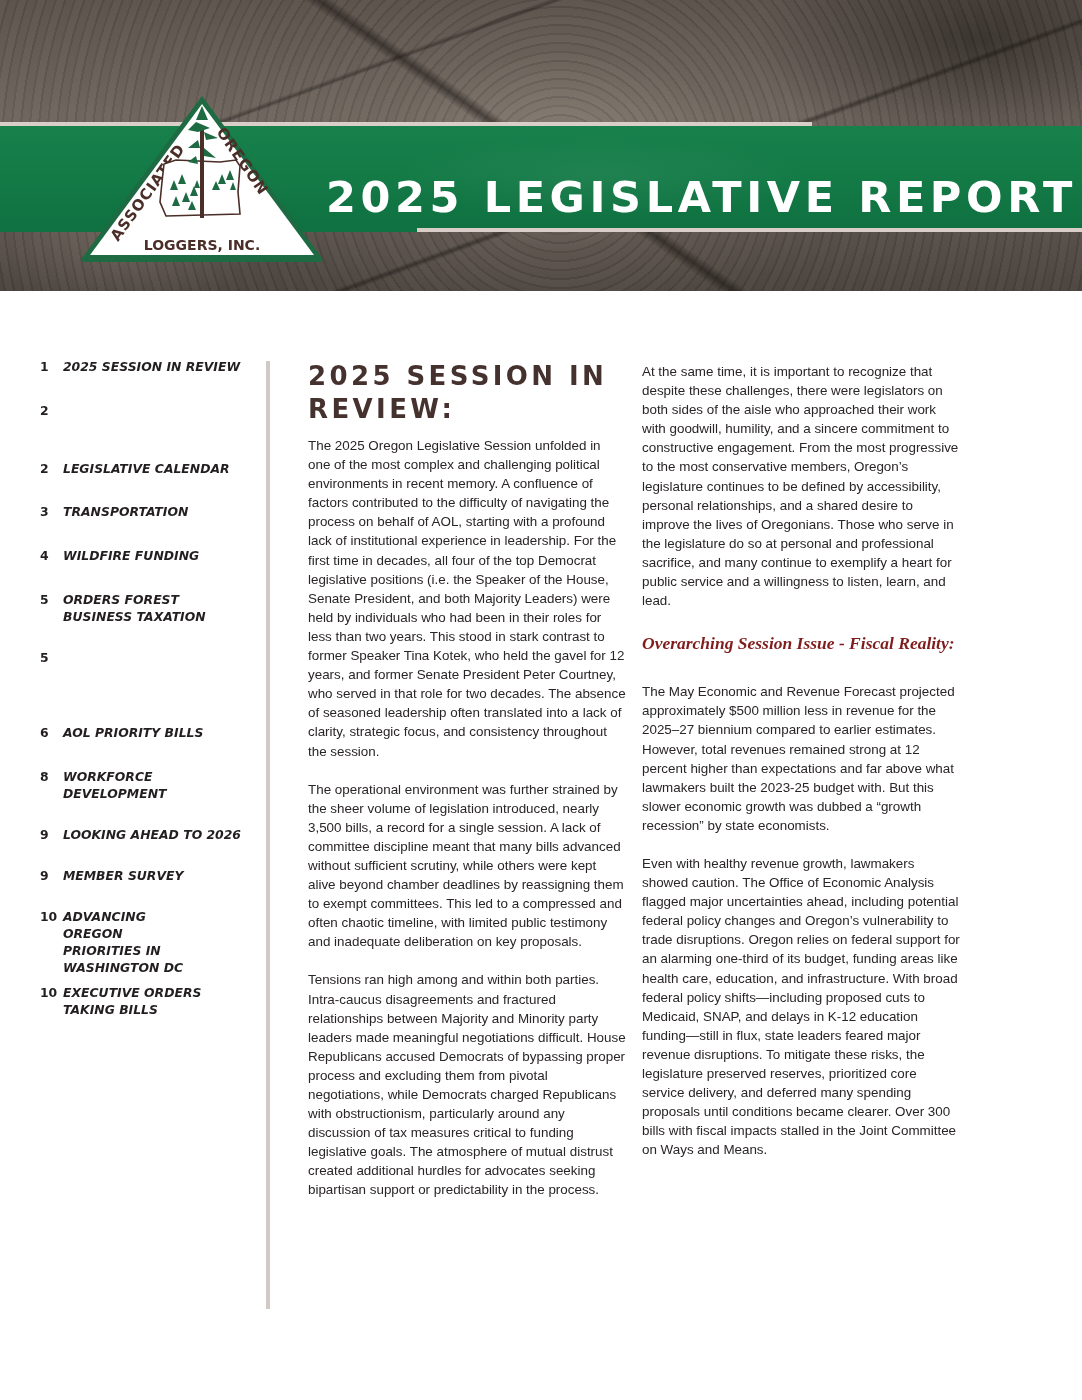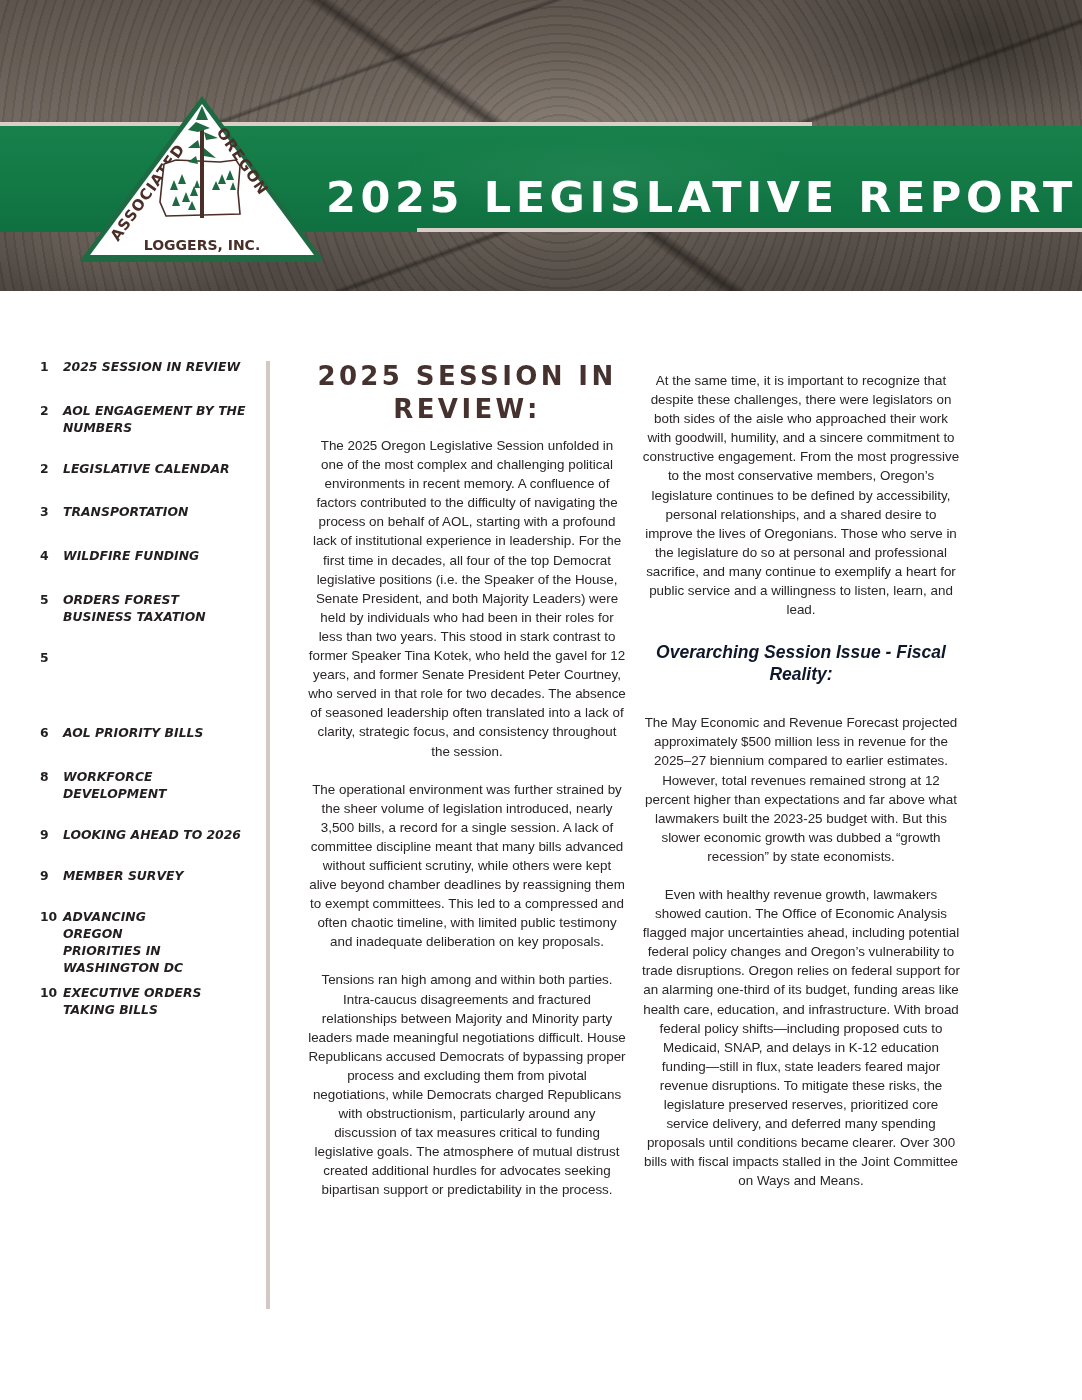--- a/index.html
+++ b/index.html
@@ -66,33 +66,33 @@
     position: absolute; left: 0;
   }
   .toc-num { width: 23px; flex: 0 0 23px; }
   .toc-label { width: 190px; font-style: italic; }
   .divider {
     position: absolute; left: 266px; top: 361px; width: 4px; height: 948px; background: #d2c9c5;
   }
   
   .col {
     position: absolute; font-family: "Liberation Sans", sans-serif;
-    font-size: 13.4px; line-height: 19.1px; color: #2a2526; text-align: center;
+    font-size: 13.4px; line-height: 19.1px; color: #2a2526;
   }
   .col p { margin: 0; }
   .col1 { left: 308px; top: 360px; width: 318px; }
-  .col2 { left: 642px; top: 371px; width: 318px; }
+  .col2 { left: 642px; top: 362px; width: 318px; }
   .section-title {
     font-family: "DejaVu Sans", sans-serif; font-weight: bold;
     font-size: 26px; line-height: 33px; letter-spacing: 3.4px; color: #45322e;
     margin: 0 0 10px 0;
   }
   .subheading {
-    font-family: Liberation Sans, sans-serif; font-weight: bold; font-style: italic;
-    font-size: 17.5px; line-height: 22px; color: #0f172a;
+    font-family: Liberation Serif, serif; font-weight: bold; font-style: italic;
+    font-size: 17.5px; line-height: 22px; color: #7f1d1d;
     margin: 22px 0 28px 0;
   }
   .para-gap { height: 19px; }
 </style>
 </head>
 <body>
 
 <div class="header">
   <div class="rings"></div>
   <div class="cracks"></div>
@@ -147,21 +147,20 @@
   </g>
 </svg>
 
 <div class="toc">
   <div class="toc-item" style="top:0px">
     <span class="toc-num">1</span>
     <span class="toc-label">2025 SESSION IN REVIEW</span>
   </div>
   <div class="toc-item" style="top:44px">
     <span class="toc-num">2</span>
-    <span class="toc-label">AOL ENGAGEMENT BY THE NUMBERS</span>
   </div>
   <div class="toc-item" style="top:102px">
     <span class="toc-num">2</span>
     <span class="toc-label">LEGISLATIVE CALENDAR</span>
   </div>
   <div class="toc-item" style="top:145px">
     <span class="toc-num">3</span>
     <span class="toc-label">TRANSPORTATION</span>
   </div>
   <div class="toc-item" style="top:189px">

